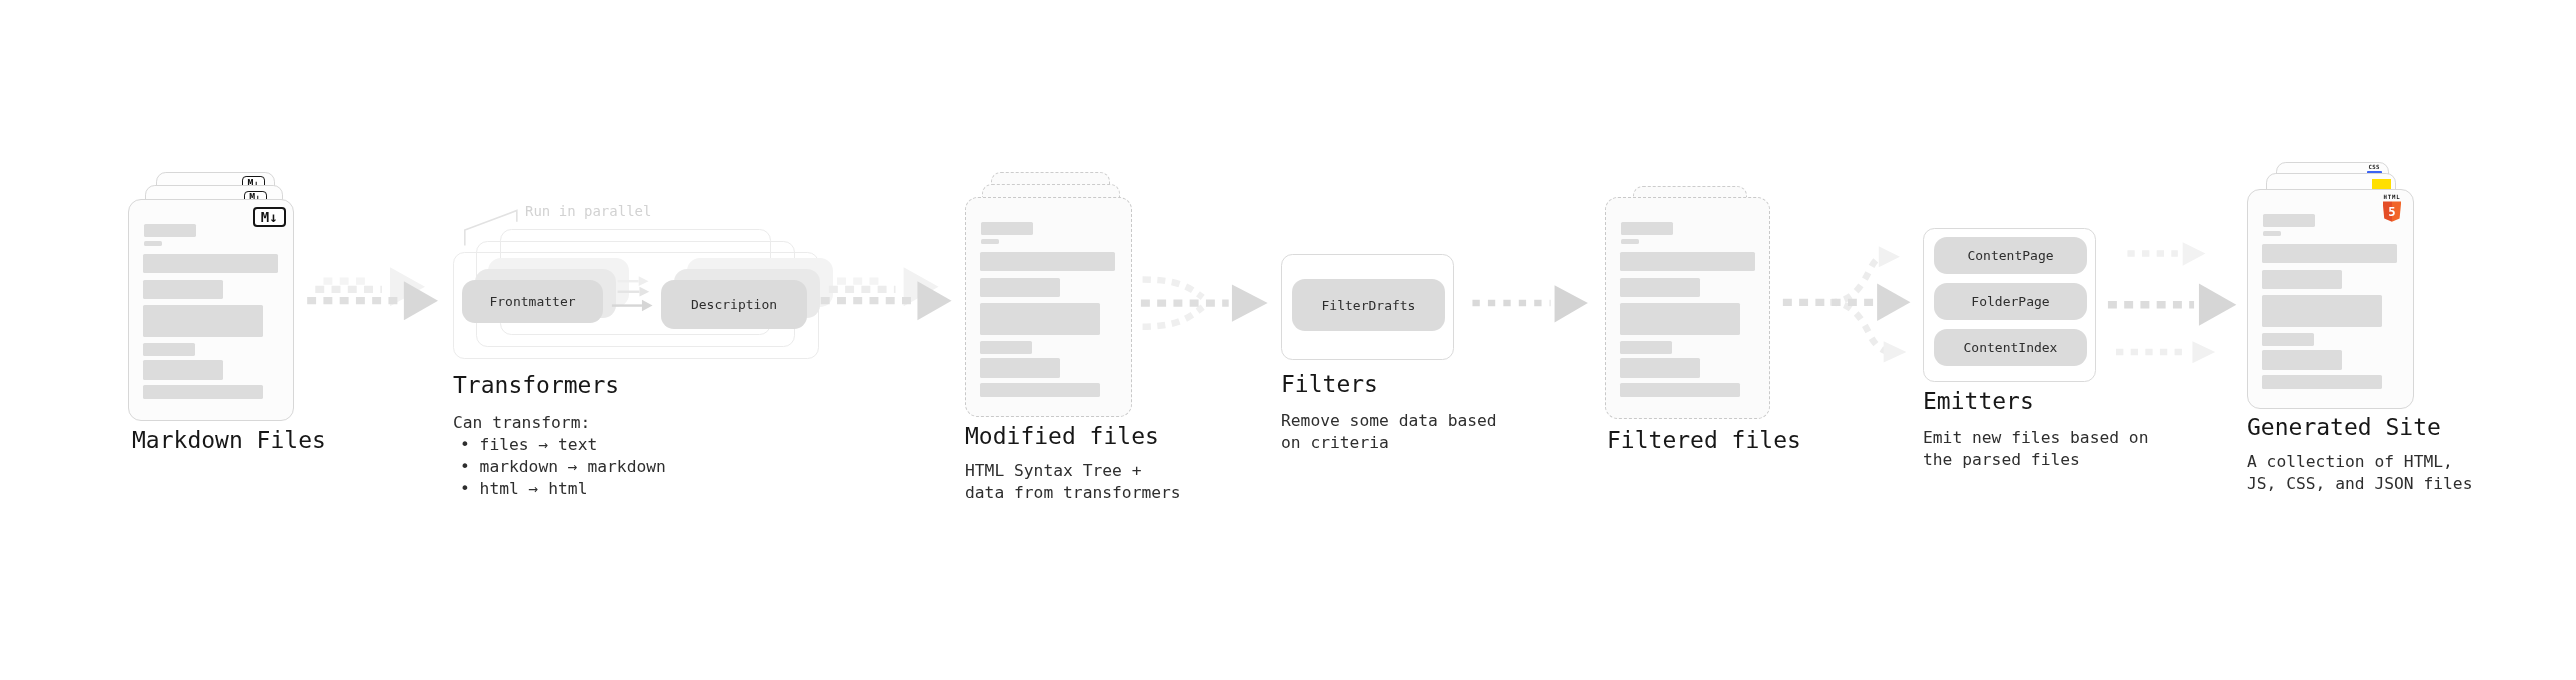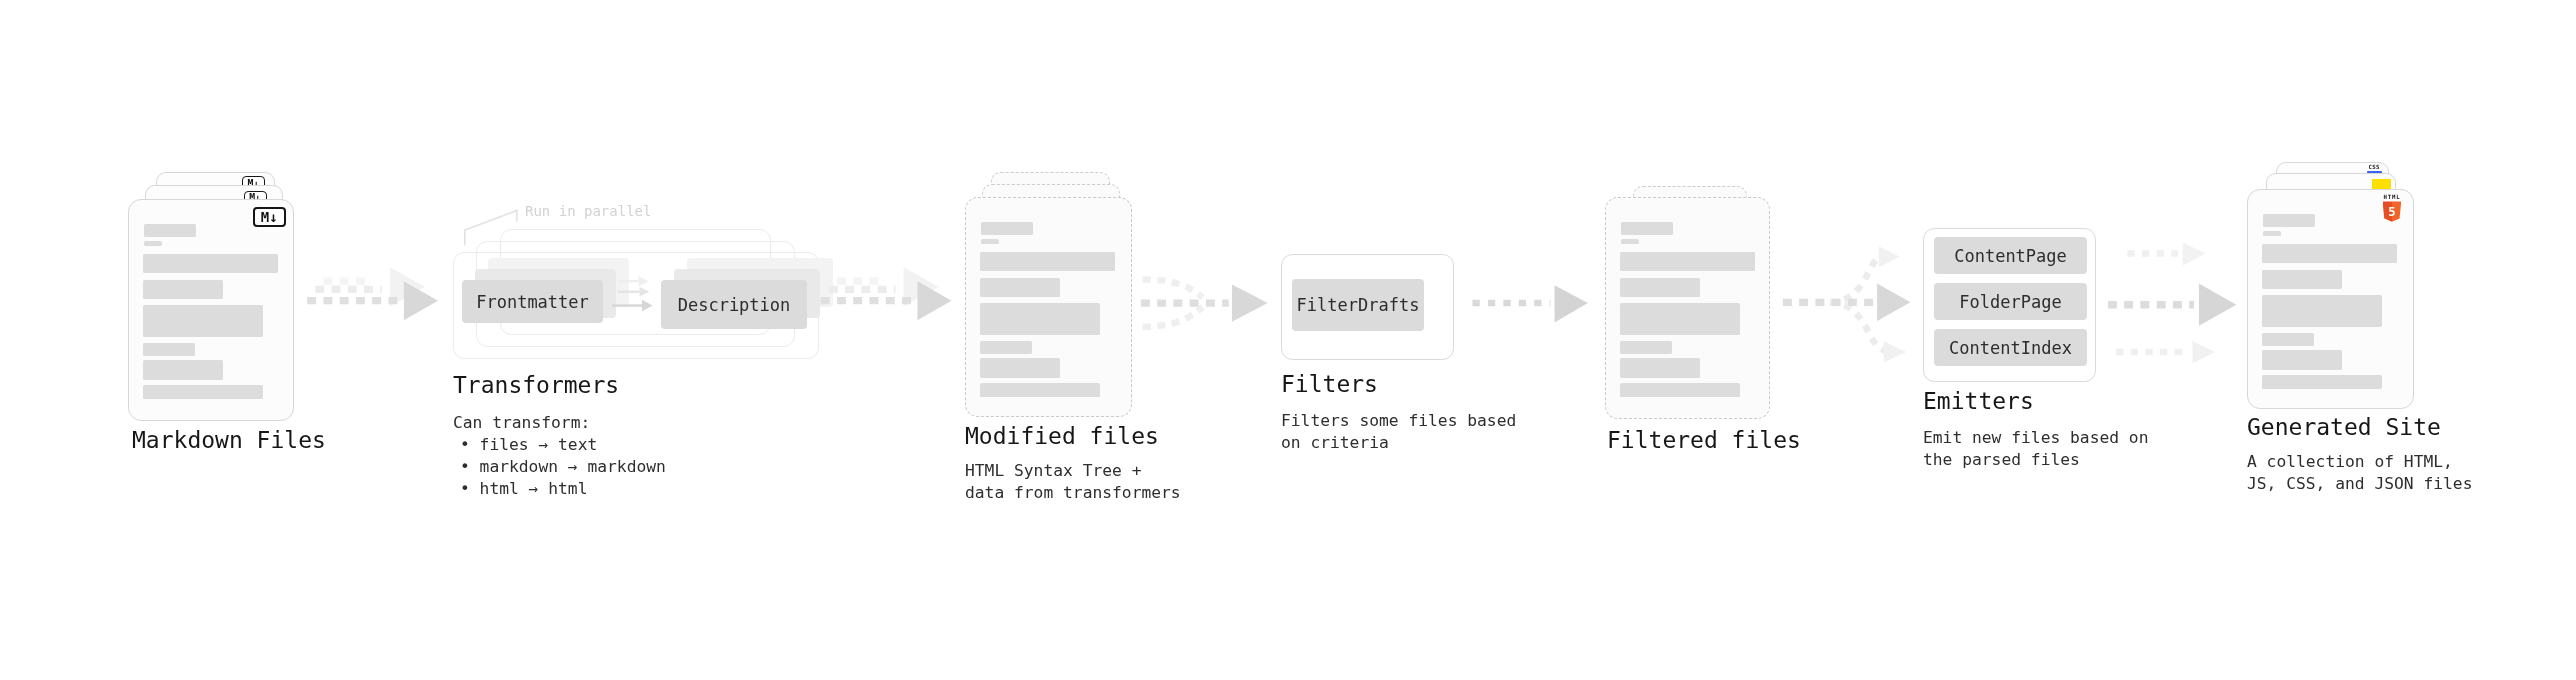--- a/index.html
+++ b/index.html
@@ -16,23 +16,23 @@
   .doc-bars { position:absolute; inset:0; }
   .bar { position:absolute; background:var(--placeholder-bar,#dcdcdc); border-radius:1.6px; }
 
   
   .stage-label { position:absolute; font-size:23px; font-weight:500; color:var(--label-text,#171717); white-space:pre; }
   .stage-desc  { position:absolute; font-size:16.3px; color:#2e2e2e; line-height:22px; white-space:pre; }
   .stage-desc.muted, .annotation-text { color:var(--muted-annotation,#d4d4d4); }
   .annotation-text { position:absolute; font-size:14px; white-space:pre; }
 
   
-  .btn { position:absolute; background:var(--button-fill,#dbdbdb); border-radius:4px;
+  .btn { position:absolute; background:var(--button-fill,#dbdbdb); border-radius:13px;
          display:flex; align-items:center; justify-content:center;
-         font-size:17px; color:var(--button-text,#2d2d2d); box-sizing:border-box; }
+         font-size:13px; color:var(--button-text,#2d2d2d); box-sizing:border-box; }
   .btn.echo1 { background:#e9e9e9; }
   .btn.echo2 { background:#f3f3f3; }
   .group-box { position:absolute; border:1.6px solid #dadada; border-radius:11.4px; background:#ffffff; box-sizing:border-box; }
   .tbox { position:absolute; border:1.6px solid #ebebeb; border-radius:11.4px; background:transparent; box-sizing:border-box; }
 
   
   .emitter-list { position:absolute; display:flex; flex-direction:column; gap:9px; }
   .emitter-list .btn { position:relative; width:153px; height:37px; }
 
   
@@ -128,25 +128,25 @@
           <div class="bar" style="left: 14px; top: 185px; width: 120px; height: 14px;"></div>
         </div>
     </div>
     <div class="stage-label" style="left:965px;top:423px;">Modified files</div>
     <div class="stage-desc" style="left:965px;top:460px;">HTML Syntax Tree +</div>
     <div class="stage-desc" style="left:965px;top:482px;">data from transformers</div>
   </div>
 
   <div>
     <div class="group-box" style="left:1281px;top:254px;width:173px;height:106px;"></div>
-    <div class="btn" style="left:1292px;top:279px;width:132px;height:52px;">
+    <div class="btn" style="left:1292px;top:279px;width:153px;height:52px;">
       <span>FilterDrafts</span>
     </div>
     <div class="stage-label" style="left:1281px;top:371px;">Filters</div>
-    <div class="stage-desc" style="left:1281px;top:410px;">Filters some files based</div>
+    <div class="stage-desc" style="left:1281px;top:410px;">Remove some data based</div>
     <div class="stage-desc" style="left:1281px;top:432px;">on criteria</div>
   </div>
 
   <div>
     <div class="strip dashed" style="left:1633px;top:186px;width:114px;height:49px;"></div>
     <div class="card dashed" style="left:1605px;top:197px;width:165px;height:222px;">
       <div class="doc-bars">
           <div class="bar" style="left: 14.6px; top: 23.6px; width: 52px; height: 13px;"></div>
           <div class="bar" style="left: 14.6px; top: 41px; width: 18px; height: 4.9px;"></div>
           <div class="bar" style="left: 14px; top: 54px; width: 135px; height: 18.7px;"></div>

